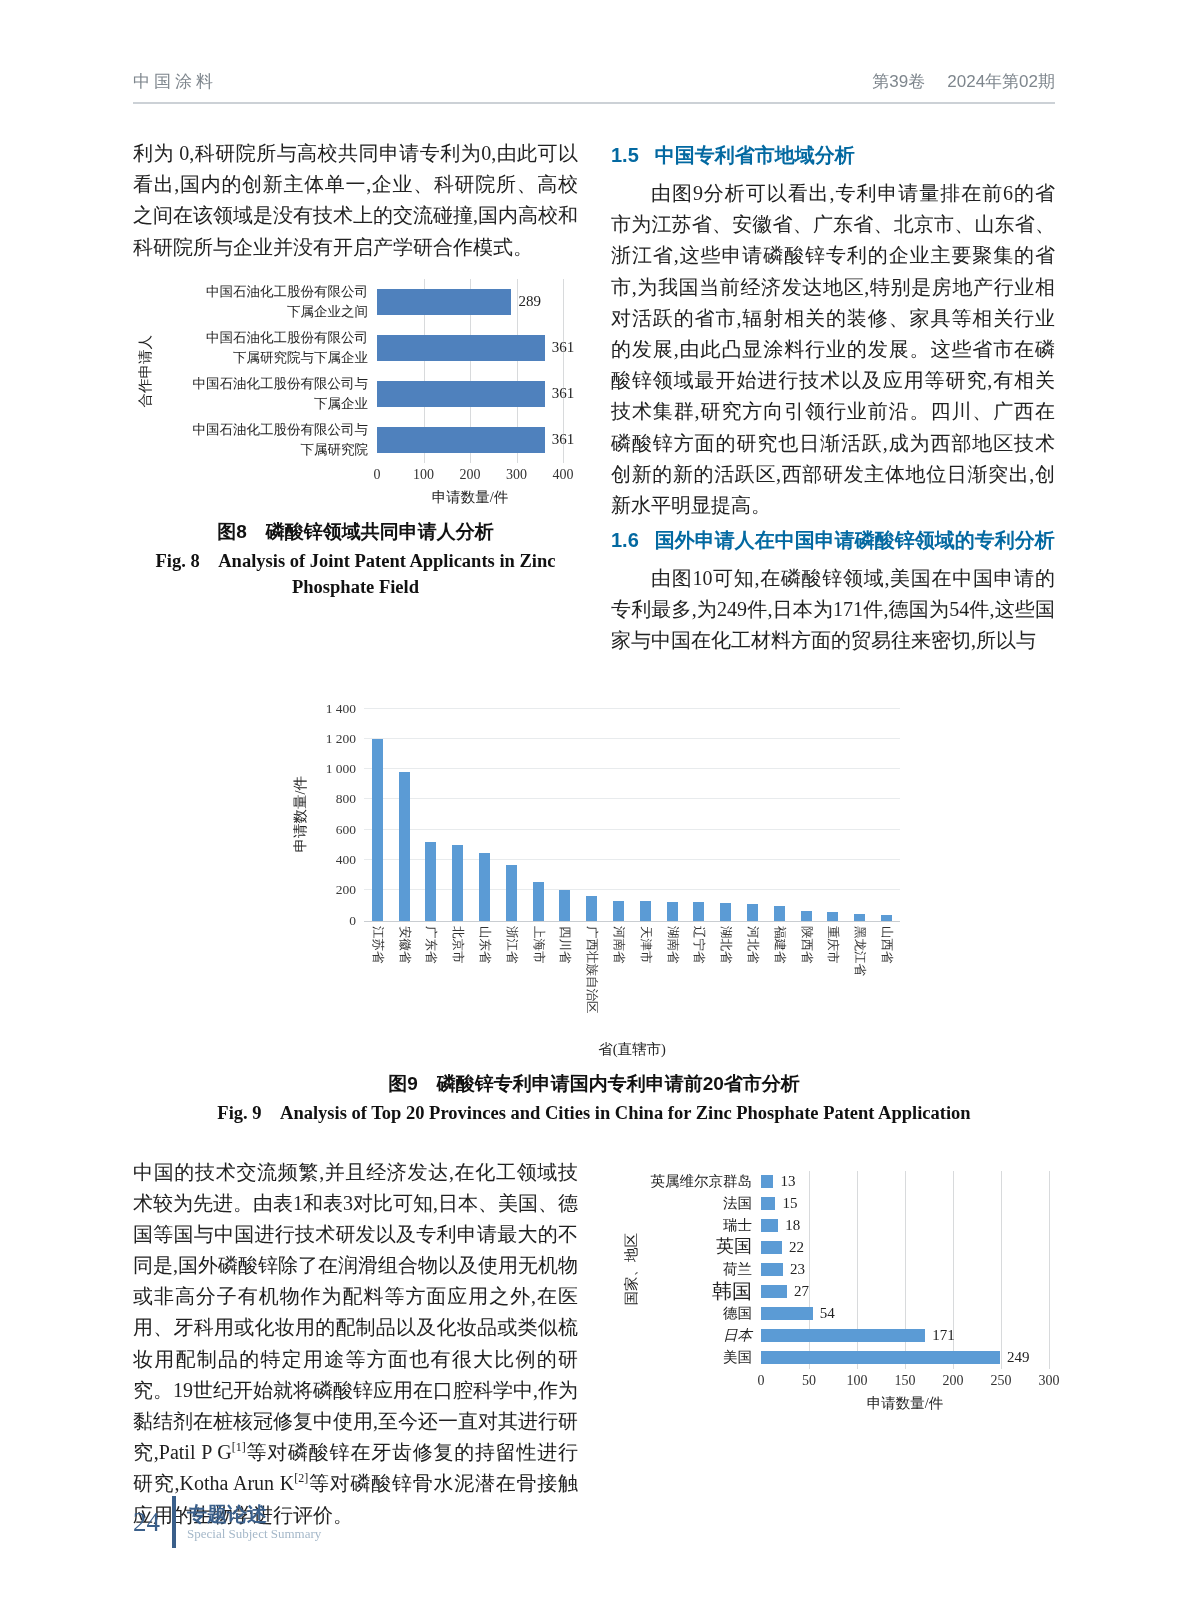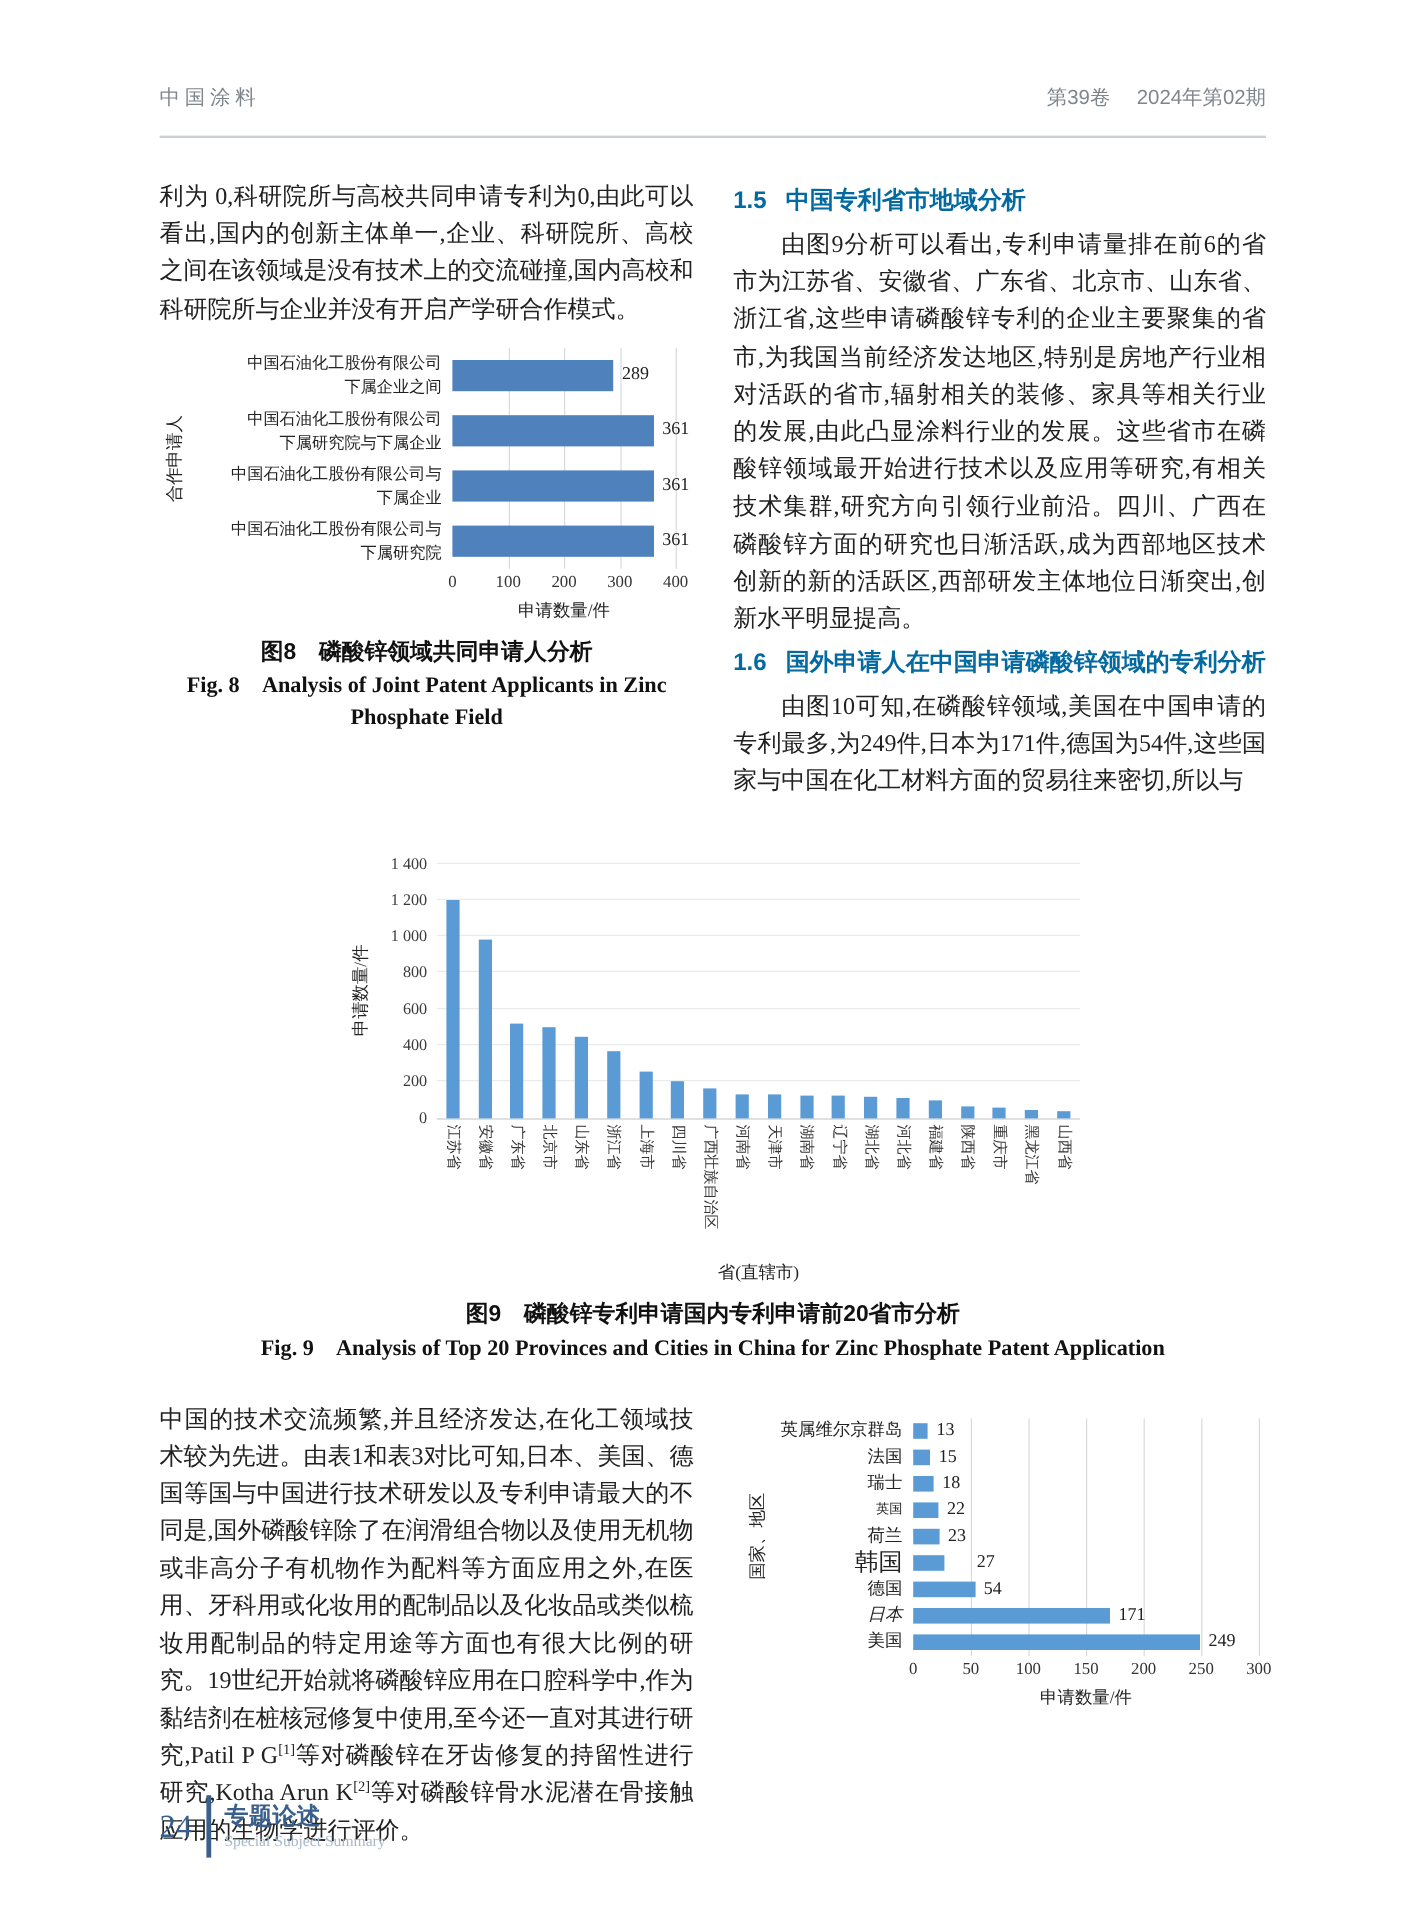--- a/index.html
+++ b/index.html
@@ -2,21 +2,21 @@
 <html><head>
 <meta charset="utf-8">
 <style>
   html,body{margin:0;padding:0;background:#ffffff;}
   .page{position:relative;width:1187px;height:1600px;background:#fff;overflow:hidden;
         font-family:"Liberation Serif","DejaVu Serif",serif;color:#212121;}
   .content{padding:70px 132px 0 133px;}
 
   
   .pg-header{display:flex;justify-content:space-between;align-items:flex-end;
-             color:#7e868d;font-size:17px;padding-bottom:20px;border-bottom:2px solid #ccd1d6;
+             color:#7e868d;font-size:17px;padding-bottom:9px;border-bottom:2px solid #ccd1d6;
              font-family:"Liberation Sans","DejaVu Sans",sans-serif;}
   .journal{letter-spacing:4px;}
   .issue .vol{margin-right:22px;}
 
   
   .two-col{display:flex;gap:33px;margin-top:34px;}
   .col-left{width:445px;flex:none;}
   .col-right{flex:1;min-width:0;}
 
   p.body{font-size:20px;line-height:1.56;text-align:justify;margin:0;}
@@ -313,21 +313,21 @@
       </div>
       <div class="col-right">
         <div class="hc-flex" id="fig10-chart" style="margin-top:14px;margin-left:8px;">
             <div class="hc-ytitle" style="height: 198px;">
               <span class="vert-text">国家、地区</span>
             </div>
             <div class="hc-labels" style="width: 118px;">
               <div class="hc-lab" style="height: 22px; font-size: 14.5px;">英属维尔京群岛</div>
               <div class="hc-lab" style="height: 22px; font-size: 14.5px;">法国</div>
               <div class="hc-lab" style="height: 22px; font-size: 14.5px;">瑞士</div>
-              <div class="hc-lab" style="height: 22px; font-size: 11px;">英国</div>
+              <div class="hc-lab" style="height: 22px; font-size: 18px; font-family: Liberation Mono, monospace;">英国</div>
               <div class="hc-lab" style="height: 22px; font-size: 14.5px;">荷兰</div>
               <div class="hc-lab" style="height: 22px; font-size: 20px;">韩国</div>
               <div class="hc-lab" style="height: 22px; font-size: 14.5px;">德国</div>
               <div class="hc-lab" style="height: 22px; font-size: 14.5px; font-style: italic;">日本</div>
               <div class="hc-lab" style="height: 22px; font-size: 14.5px;">美国</div>
             </div>
             <div class="hc-plotcol" style="width: 288px;">
               <div class="hc-plot" style="height: 198px;">
                 <div class="hc-gridline" style="left: 16.6667%;"></div>
                 <div class="hc-gridline" style="left: 33.3333%;"></div>
@@ -348,21 +348,21 @@
                   <span class="hc-val">18</span>
                 </div>
                 <div class="hc-row" style="height: 22px;">
                   <div class="hc-bar" style="width: 7.33333%; height: 13px; background: rgb(91, 155, 213);"></div>
                   <span class="hc-val">22</span>
                 </div>
                 <div class="hc-row" style="height: 22px;">
                   <div class="hc-bar" style="width: 7.66667%; height: 13px; background: rgb(91, 155, 213);"></div>
                   <span class="hc-val">23</span>
                 </div>
-                <div class="hc-row" style="height: 22px; gap: 20px;">
+                <div class="hc-row" style="height: 22px;">
                   <div class="hc-bar" style="width: 9%; height: 13px; background: rgb(91, 155, 213);"></div>
                   <span class="hc-val">27</span>
                 </div>
                 <div class="hc-row" style="height: 22px;">
                   <div class="hc-bar" style="width: 18%; height: 13px; background: rgb(91, 155, 213);"></div>
                   <span class="hc-val">54</span>
                 </div>
                 <div class="hc-row" style="height: 22px;">
                   <div class="hc-bar" style="width: 57%; height: 13px; background: rgb(91, 155, 213);"></div>
                   <span class="hc-val">171</span>

